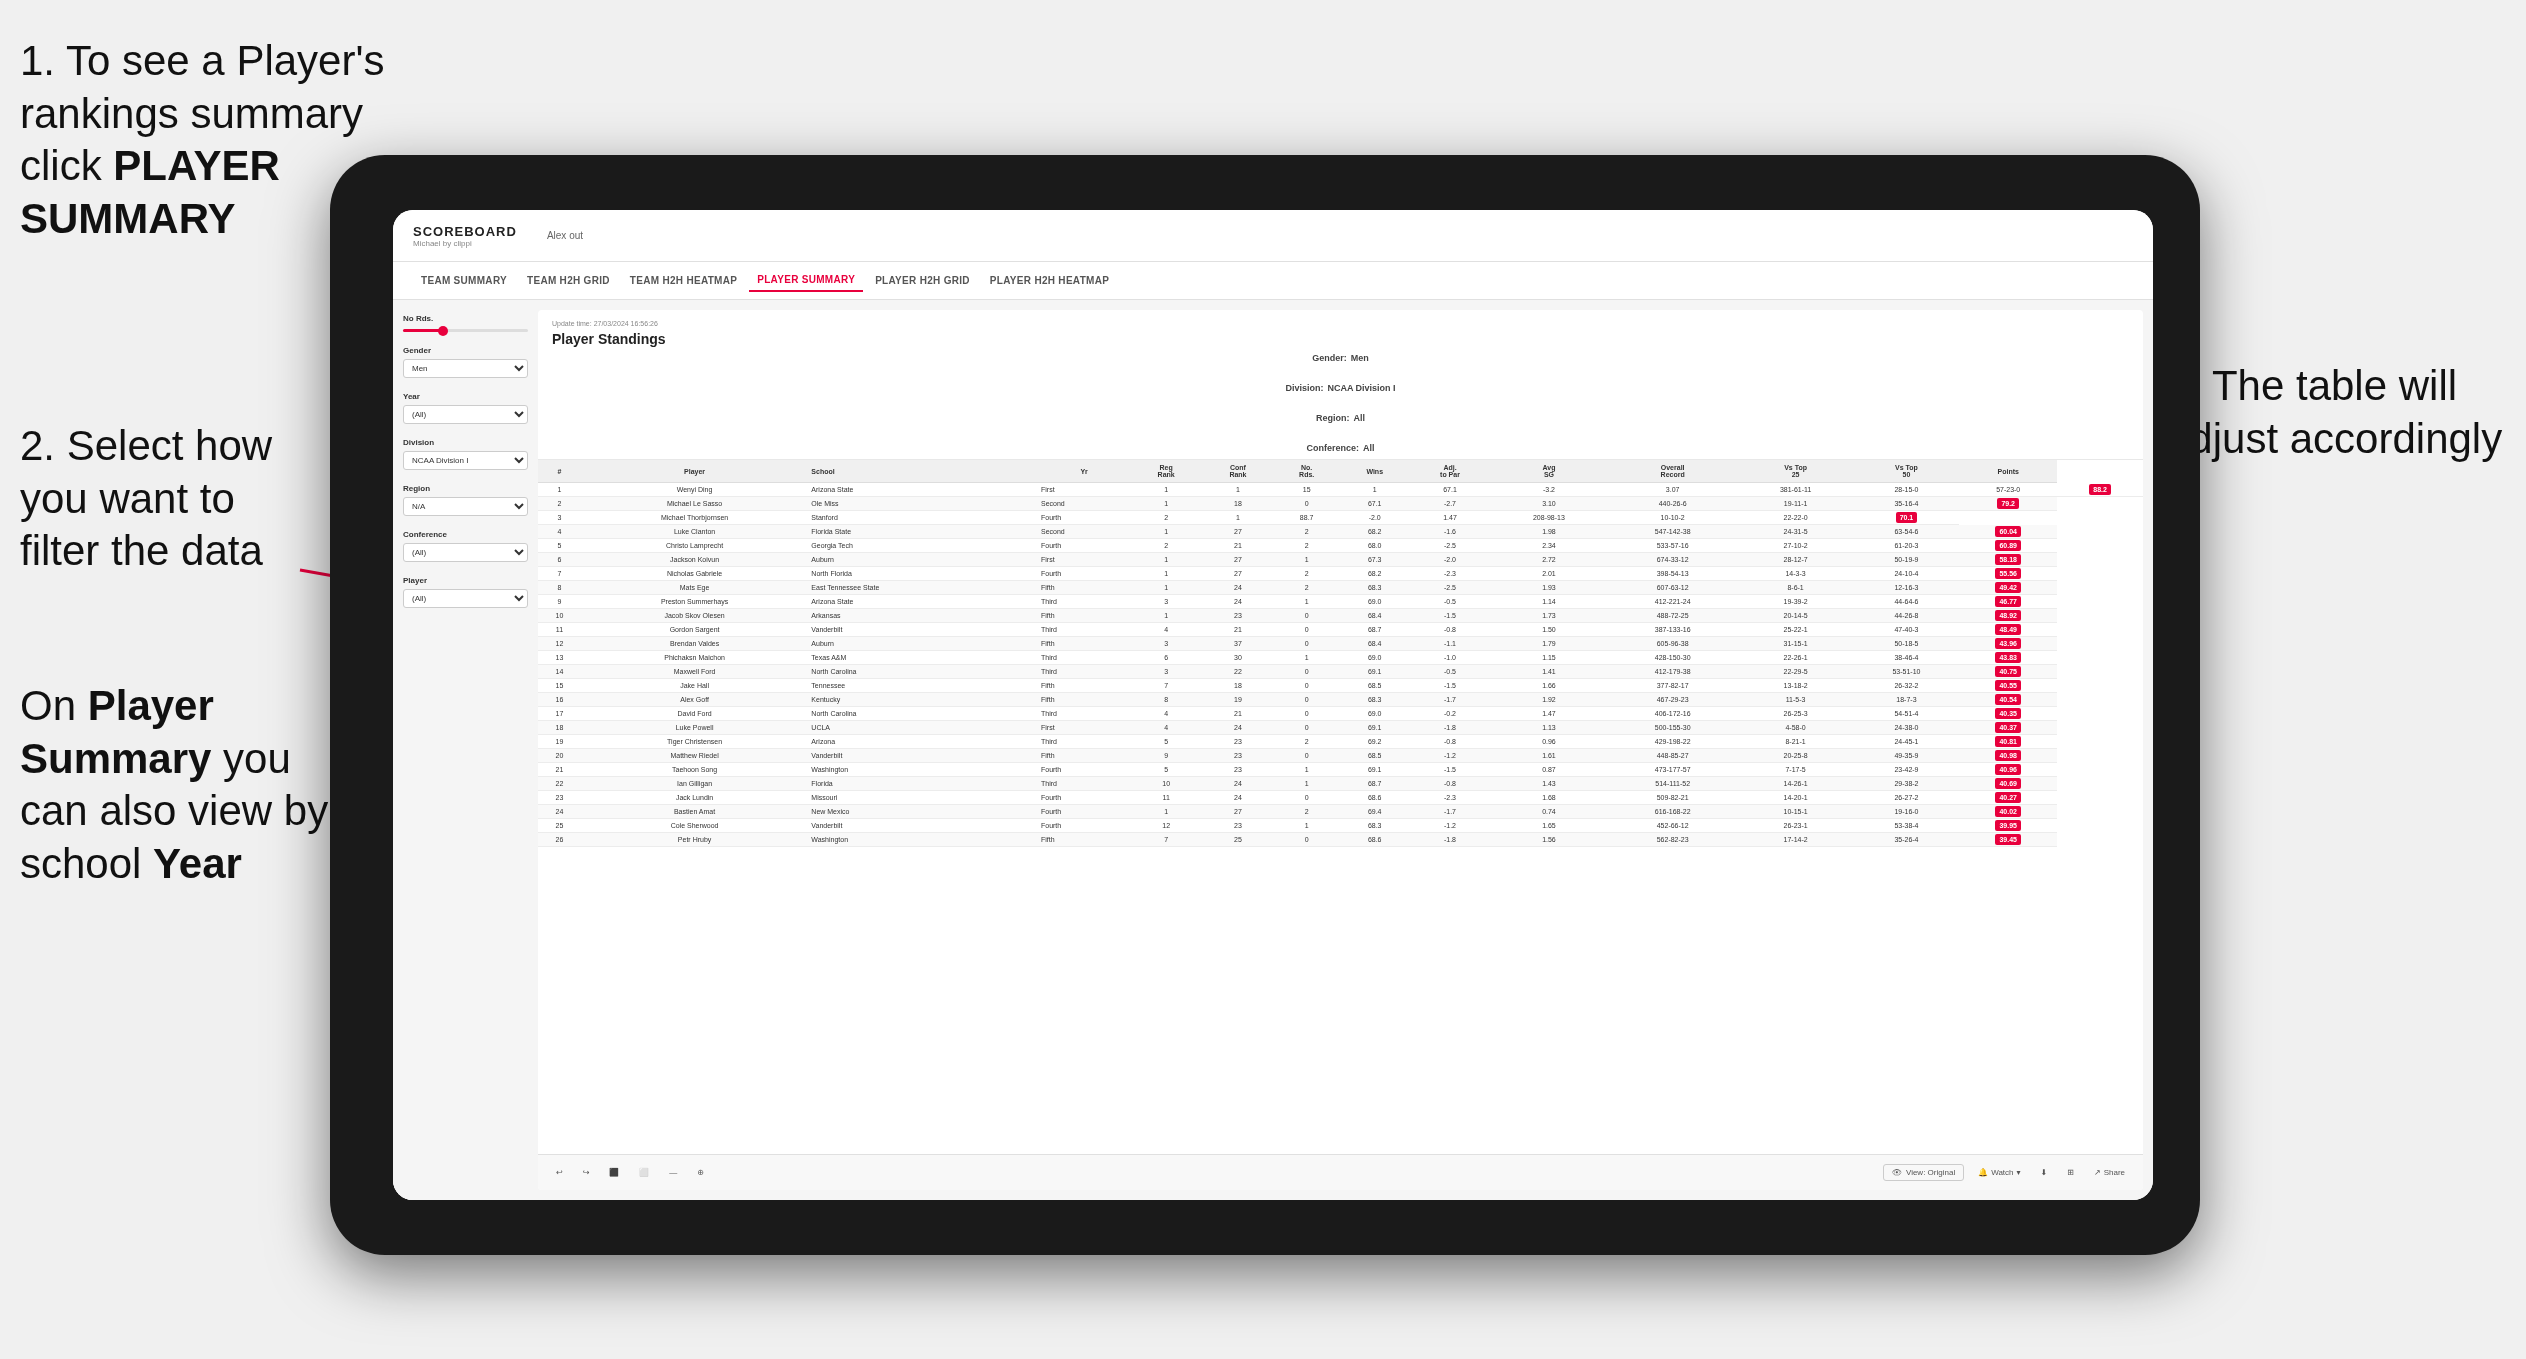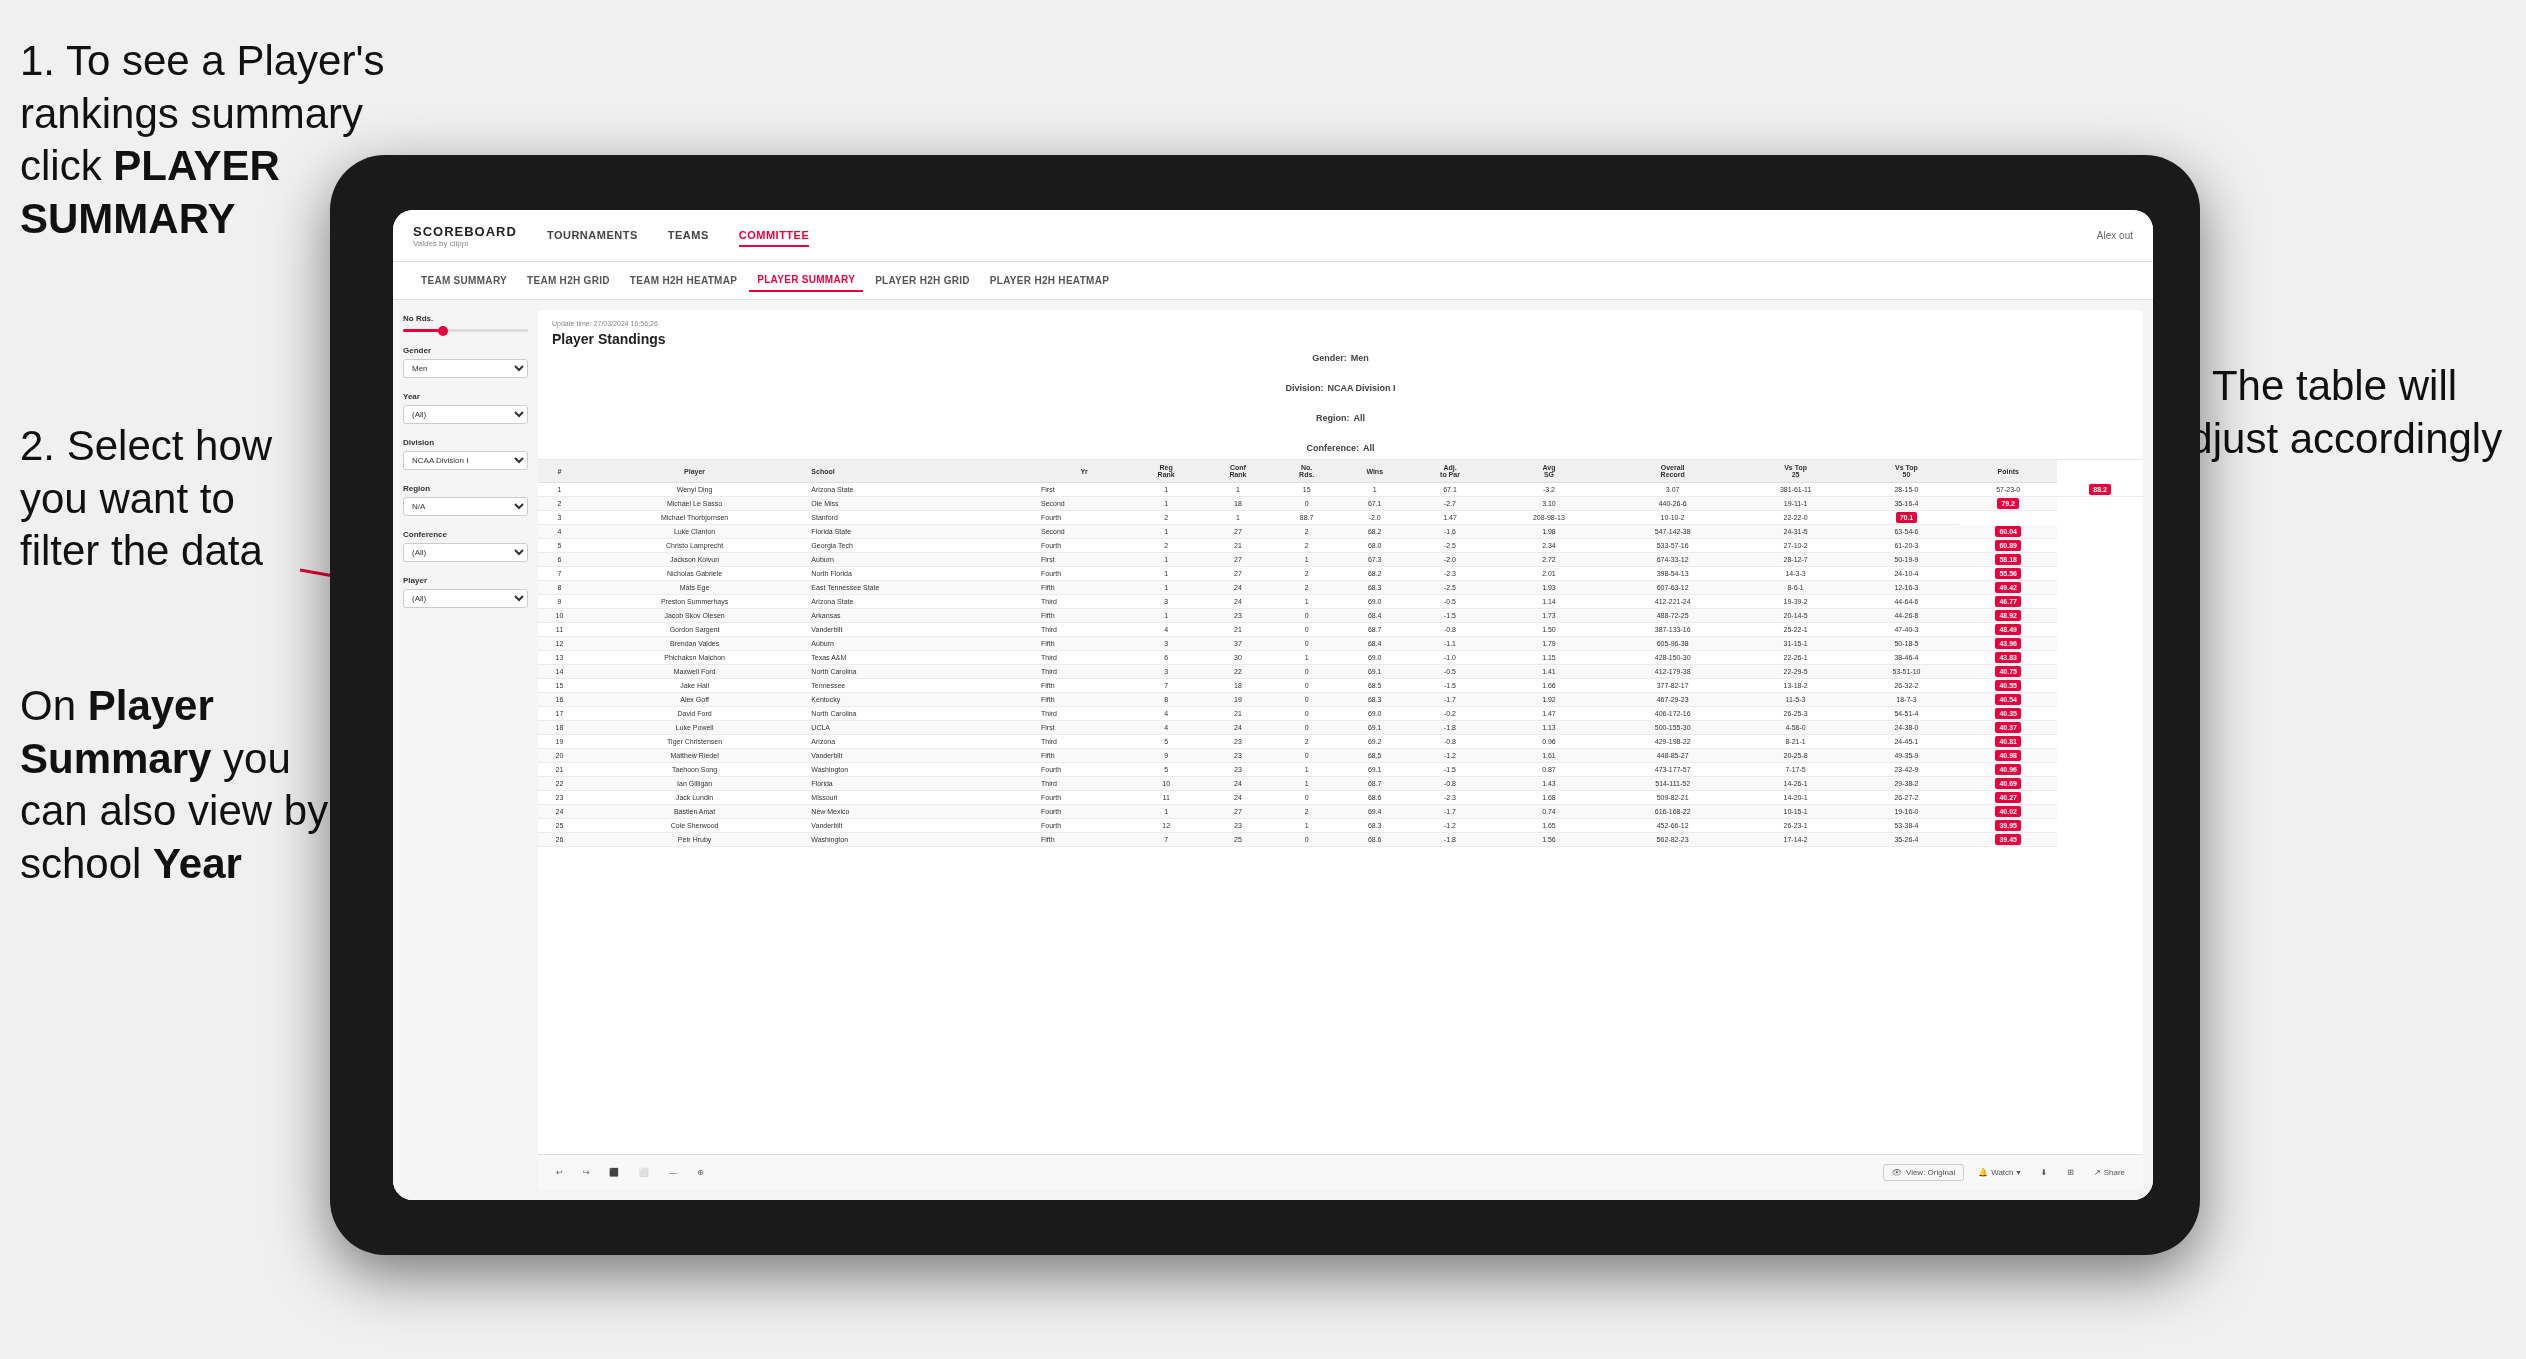--- a/index.html
+++ b/index.html
@@ -418,26 +418,21 @@
 <div class="instruction-footer">
   On <b>Player<br>Summary</b> you can also view by school <b>Year</b>
 </div>
 
 <div class="tablet">
   <div class="tablet-screen">
 
     <div class="nav-bar">
       <div class="logo">
         <span class="logo-title">SCOREBOARD</span>
-        <span class="logo-sub">Valdes by clippi</span>
-      </div>
-      <div class="nav-links">
-        <span class="nav-link">TOURNAMENTS</span>
-        <span class="nav-link">TEAMS</span>
-        <span class="nav-link active">COMMITTEE</span>
+        <span class="logo-sub">Michael by clippi</span>
       </div>
       <div class="nav-right">
         <span>Alex out</span>
       </div>
     </div>
 
     <div class="sub-nav">
       <span class="sub-nav-link">TEAM SUMMARY</span>
       <span class="sub-nav-link">TEAM H2H GRID</span>
       <span class="sub-nav-link">TEAM H2H HEATMAP</span>

